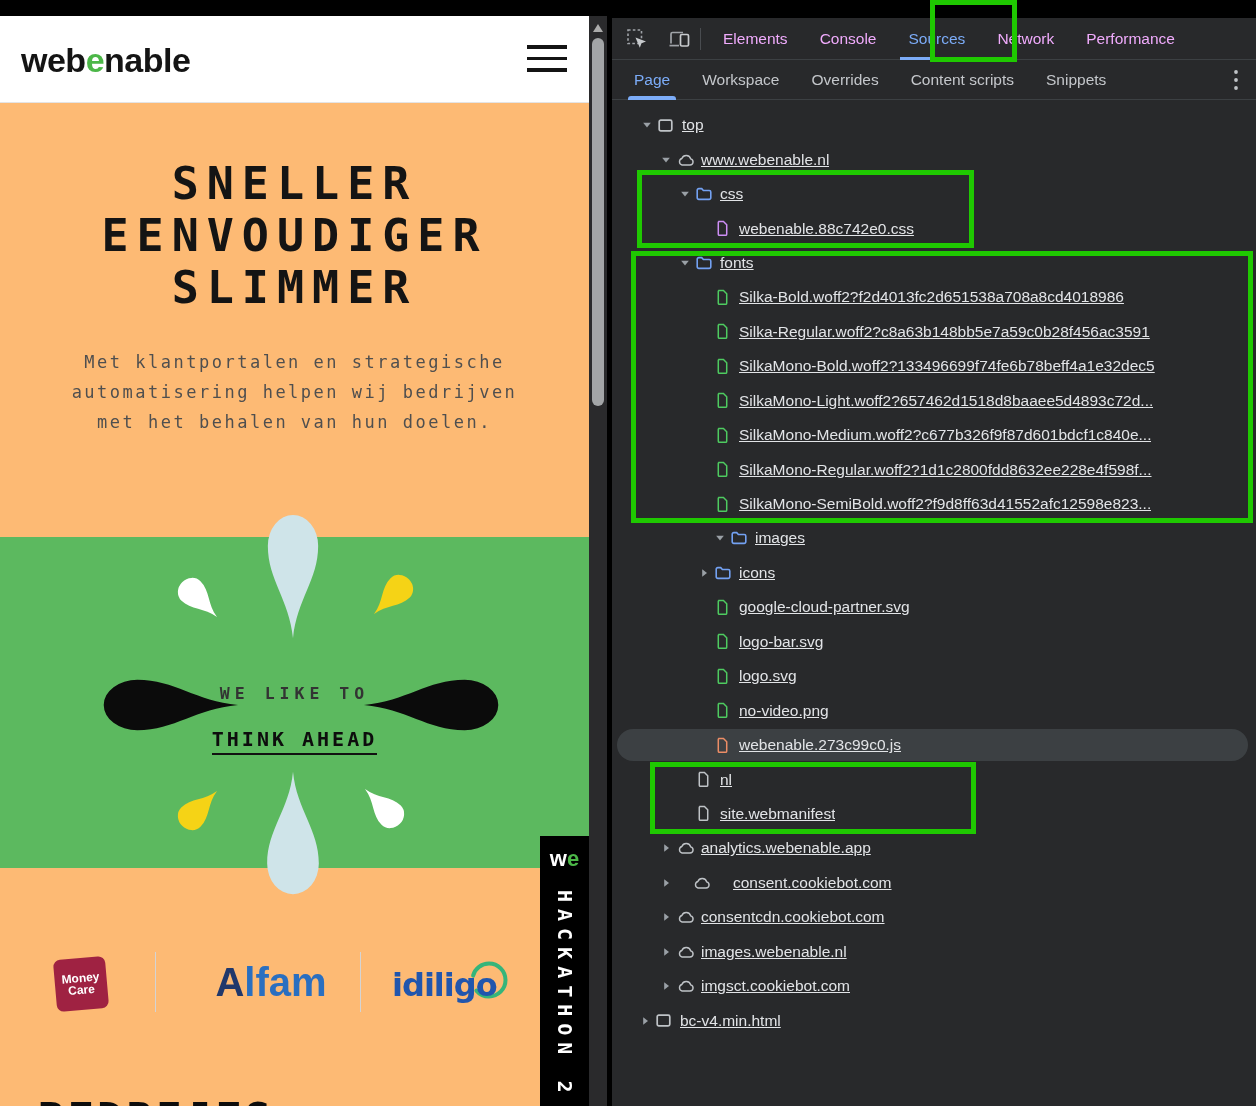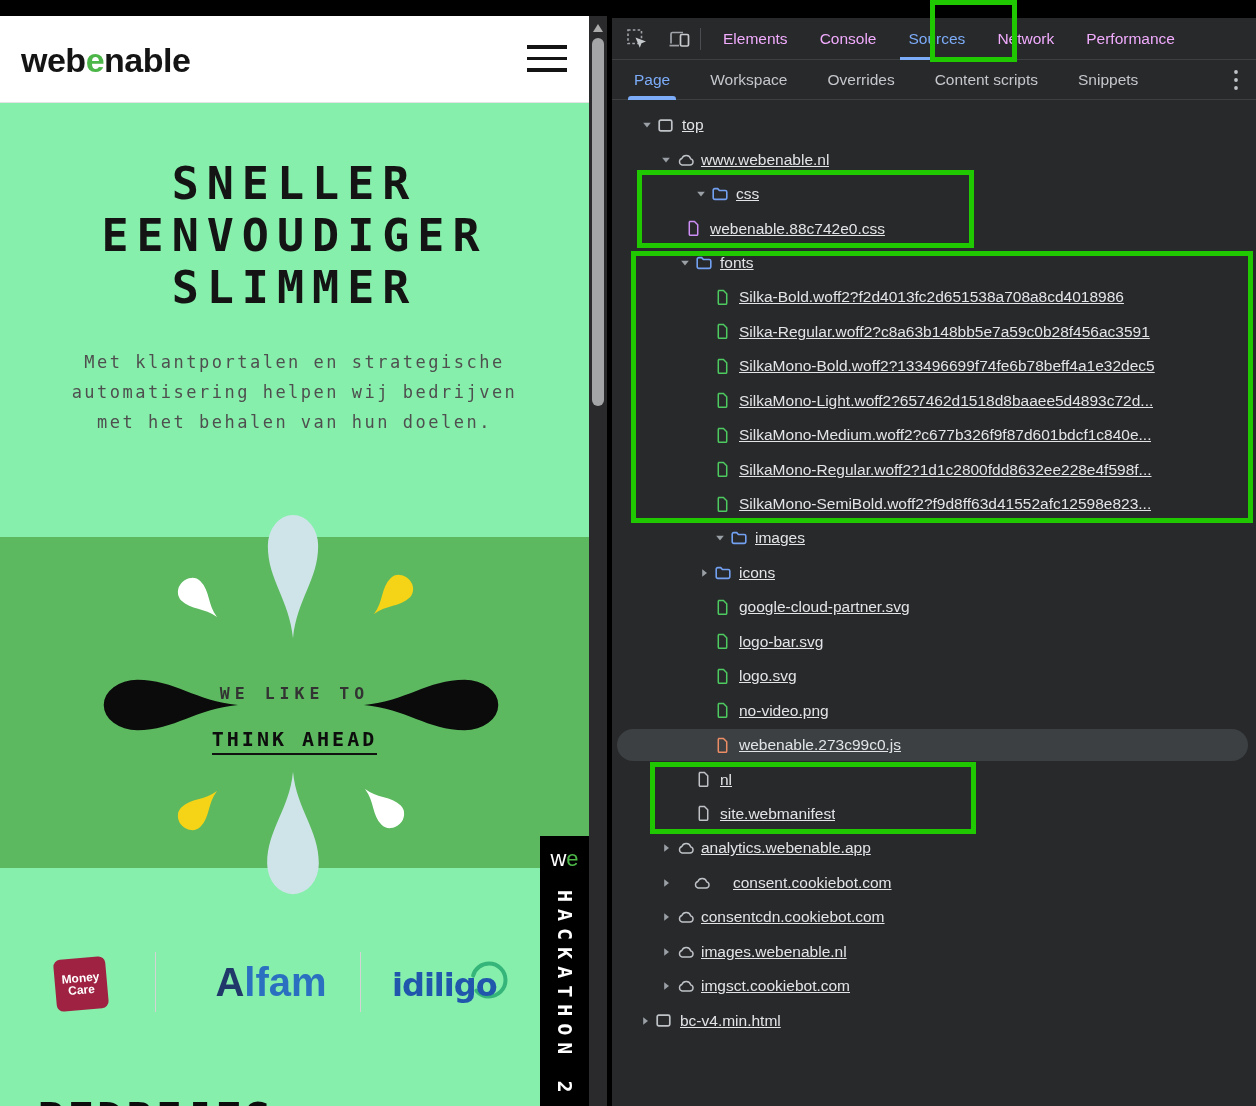--- a/index.html
+++ b/index.html
@@ -1,19 +1,19 @@
 <!DOCTYPE html>
 <html><head>
 <meta charset="utf-8">
 <style>
   * { margin:0; padding:0; box-sizing:border-box; }
   html,body { width:1256px; height:1106px; overflow:hidden; background:#000; font-family:"Liberation Sans", sans-serif; }
 
   
-  #page-pane { position:absolute; left:0; top:16px; width:589px; height:1090px; background:#86efac; overflow:hidden; }
+  #page-pane { position:absolute; left:0; top:16px; width:589px; height:1090px; background:#fdba74; overflow:hidden; }
   #site-header { position:absolute; left:0; top:0; width:100%; height:87px; background:#fff; border-bottom:1px solid #e4e4e4; }
   #logo { position:absolute; left:21px; top:25px; font-weight:bold; font-size:34px; letter-spacing:-0.5px; color:#141414; font-family:"Liberation Sans", sans-serif; }
   #logo .accent { color:#4cb748; }
   #hamburger { position:absolute; right:22px; top:29px; width:40px; height:28px; cursor:pointer; }
   #hamburger span { display:block; width:40px; height:3.5px; background:#141414; margin-bottom:8px; }
 
   .mono { font-family:"DejaVu Sans Mono","Liberation Mono", monospace; }
   #hero-heading { position:absolute; left:0; top:142px; width:100%; text-align:center; font-weight:bold; font-size:45px; line-height:52px; letter-spacing:8px; color:#141414; }
   #hero-intro { position:absolute; left:0; top:331px; width:100%; text-align:center; font-size:17px; line-height:30px; letter-spacing:2.5px; color:#4f4f4f; }
 
@@ -27,39 +27,39 @@
   #moneycare { position:absolute; left:55px; top:6px; width:52px; height:52px; background:#9f2242; border-radius:7px; color:#fff; text-align:center; font-weight:bold; font-size:12px; line-height:12px; padding-top:14px; transform:rotate(-5deg); }
   .pdivider { position:absolute; top:0; width:1px; height:60px; background:#d4d4d4; }
   #alfam { position:absolute; left:205px; top:8px; width:132px; text-align:center; font-weight:bold; font-size:40px; color:#2a6fc0; }
   #alfam .cap { color:#21386b; }
   #idiligo { position:absolute; left:392px; top:14px; font-weight:bold; font-size:32px; letter-spacing:-1px; color:#2156ad; font-family:"DejaVu Sans", sans-serif; }
   #idiligo .oring { position:relative; display:inline-block; }
   #idiligo .oring svg { position:absolute; left:-7px; top:-6px; }
   #bottom-partial { position:absolute; left:38px; top:1078px; font-weight:bold; font-size:44px; letter-spacing:3px; color:#0d0d0d; }
 
   #hackathon-bar { position:absolute; left:540px; top:820px; width:49px; height:270px; background:#000; z-index:6; }
-  #hackathon-we { color:#fff; font-weight:normal; font-size:22px; text-align:center; padding-top:10px; letter-spacing:0; }
+  #hackathon-we { color:#fff; font-weight:bold; font-size:22px; text-align:center; padding-top:10px; letter-spacing:0; }
   #hackathon-we .accent { color:#4cb748; }
   #hackathon-text { margin-top:18px; margin-left:13px; writing-mode:vertical-rl; white-space:nowrap; color:#fff; font-weight:bold; font-size:20px; letter-spacing:7px; height:210px; overflow:hidden; }
 
   
   #page-scrollbar { position:absolute; left:589px; top:16px; width:18px; height:1090px; background:#2a2a2c; }
   #sb-up { position:absolute; left:4px; top:8px; width:0; height:0; border-left:5.5px solid transparent; border-right:5.5px solid transparent; border-bottom:8px solid #ababab; }
   #sb-thumb { position:absolute; left:3px; top:22px; width:12px; height:368px; background:#a3a5a7; border-radius:6px; }
 
   
   #devtools { position:absolute; left:607px; top:0; width:649px; height:1106px; background:#28292b; border-left:5px solid #000; color:#cdd0d4; }
   #dt-topstrip { position:absolute; left:0; top:0; width:100%; height:18px; background:#000; }
   #dt-tabrow { position:absolute; left:0; top:18px; width:100%; height:42px; display:flex; align-items:center; border-bottom:1px solid #3c4043; background:#28292b; }
   .dt-toolicon { width:34px; height:30px; display:flex; align-items:center; justify-content:center; cursor:pointer; margin-left:8px; }
   #dt-icon-divider { width:1px; height:22px; background:#494c50; margin:0 6px 0 4px; }
   .dt-tab { position:relative; height:42px; display:flex; align-items:center; padding:0 16px; font-size:15.5px; color:#f0abfc; cursor:pointer; white-space:nowrap; }
   .dt-tab.active { color:#7cacf8; }
   .dt-tab.active .underline { position:absolute; left:7px; right:7px; bottom:0; height:3px; background:#7cacf8; }
-  #dt-subrow { position:absolute; left:0; top:60px; width:100%; height:40px; display:flex; align-items:center; border-bottom:1px solid #3c4043; background:#28292b; padding-left:6px;gap:8px; }
+  #dt-subrow { position:absolute; left:0; top:60px; width:100%; height:40px; display:flex; align-items:center; border-bottom:1px solid #3c4043; background:#28292b; padding-left:6px; }
   .dt-subtab { position:relative; height:40px; display:flex; align-items:center; padding:0 16px; font-size:15.5px; color:#c4c7cb; cursor:pointer; white-space:nowrap; }
   .dt-subtab.active { color:#7cacf8; }
   .dt-subtab.active .underline { position:absolute; left:10px; right:10px; bottom:0; height:3.5px; border-radius:3px 3px 0 0; background:#7cacf8; }
   #kebab { position:absolute; right:7px; top:66px; width:26px; height:28px; display:flex; align-items:center; justify-content:center; cursor:pointer; }
 
   #file-tree { position:absolute; left:0; top:108px; width:100%; }
   .trow { position:relative; height:34.45px; display:flex; align-items:center; font-size:15.5px; color:#e2e4e7; white-space:nowrap; overflow:hidden; cursor:pointer;text-decoration:underline; }
   .trow.sel::before { content:""; position:absolute; left:5px; right:8px; top:1px; bottom:1px; background:#3c4043; border-radius:17px; z-index:0; }
   .trow > * { position:relative; z-index:1; }
   .arrow { width:22px; display:inline-flex; justify-content:center; flex:none; }
@@ -241,34 +241,34 @@
             <path d="M1.2 2.8 L8.8 2.8 L5 7.6 Z" fill="#9aa0a6"></path>
           </svg>
         </span>
         <span class="ticon">
           <svg width="19" height="14" viewBox="0 0 20 14">
             <path d="M5.3 12.3 h8.4 a3.3 3.3 0 0 0 .7 -6.5 a4.9 4.9 0 0 0 -9.3 -.4 a3.6 3.6 0 0 0 .2 6.9 z" fill="none" stroke="#bfc3c7" stroke-width="1.5"></path>
           </svg>
         </span>
         <span class="tlabel">www.webenable.nl</span>
       </div>
-      <div class="trow" style="padding-left: 78px;">
+      <div class="trow" style="padding-left: 62px;">
         <span class="arrow">
           <svg width="10" height="10" viewBox="0 0 10 10">
             <path d="M1.2 2.8 L8.8 2.8 L5 7.6 Z" fill="#9aa0a6"></path>
           </svg>
         </span>
         <span class="ticon">
           <svg width="16" height="14" viewBox="0 0 16 14">
             <path d="M1.2 3.2 a1.6 1.6 0 0 1 1.6 -1.6 h2.9 l1.7 1.9 h5.8 a1.6 1.6 0 0 1 1.6 1.6 v5.7 a1.6 1.6 0 0 1 -1.6 1.6 H2.8 a1.6 1.6 0 0 1 -1.6 -1.6 z" fill="none" stroke="#73a1f2" stroke-width="1.6"></path>
           </svg>
         </span>
         <span class="tlabel">css</span>
       </div>
-      <div class="trow" style="padding-left: 52px;">
+      <div class="trow" style="padding-left: 81px;">
         <span class="arrow"></span>
         <span class="ticon">
           <svg width="15" height="17" viewBox="0 0 16 18">
             <path d="M3.5 1.5 h5.5 l3.5 3.5 v10 a1.2 1.2 0 0 1 -1.2 1.2 h-6.6 a1.2 1.2 0 0 1 -1.2 -1.2 v-12.3 a1.2 1.2 0 0 1 1.2 -1.2 z" fill="none" stroke="#cd8ef5" stroke-width="1.6"></path>
           </svg>
         </span>
         <span class="tlabel">webenable.88c742e0.css</span>
       </div>
       <div class="trow" style="padding-left: 62px;">
         <span class="arrow">

